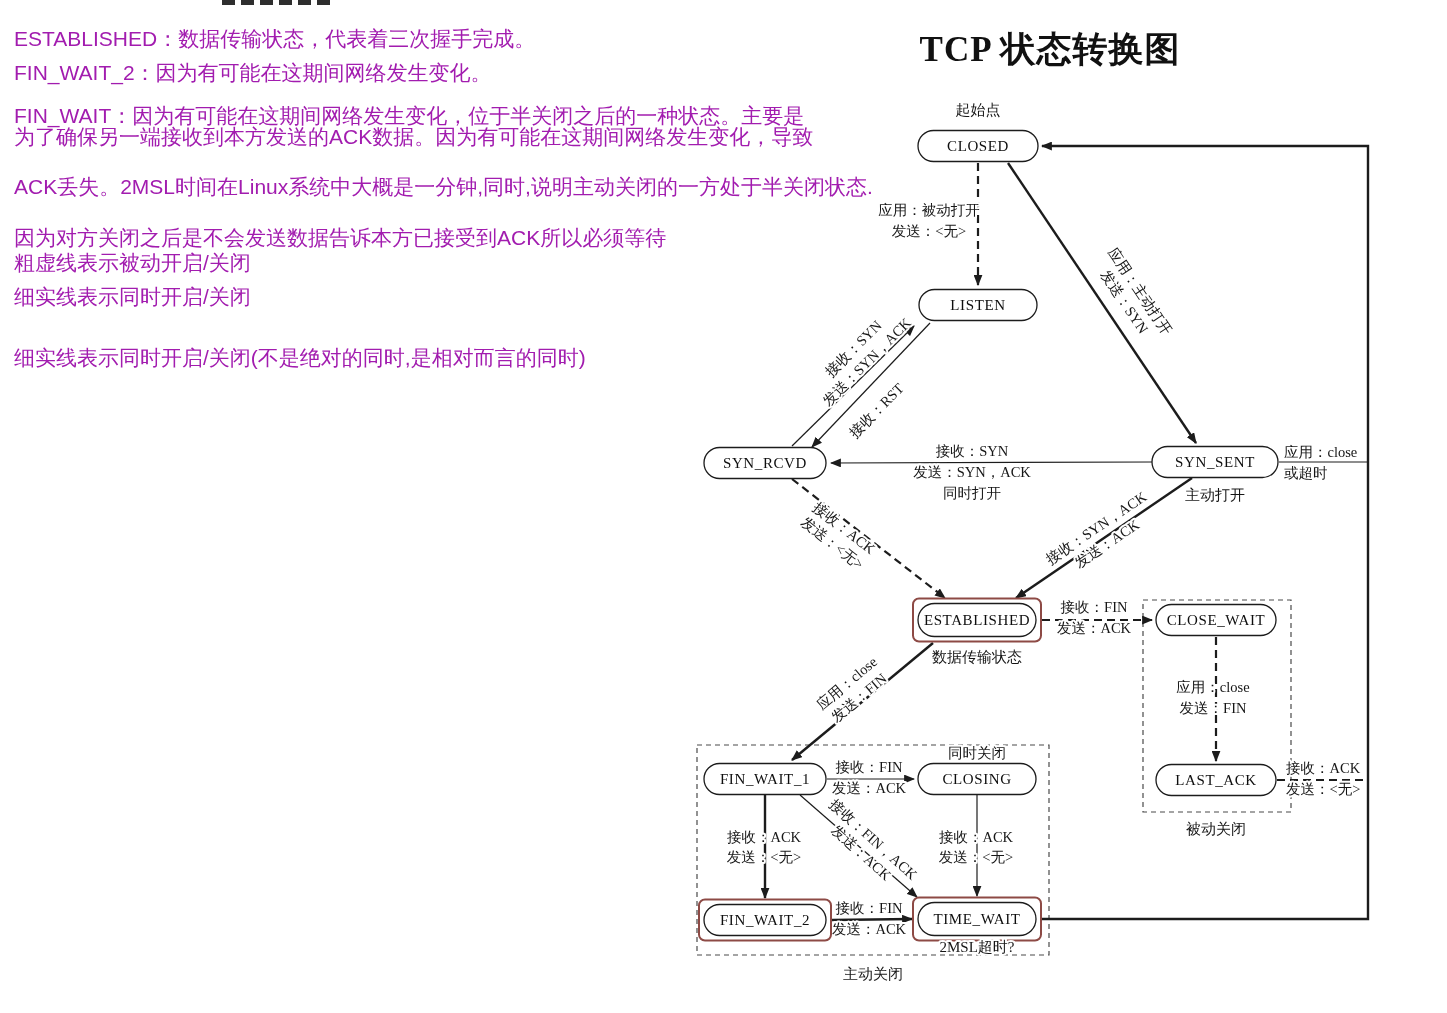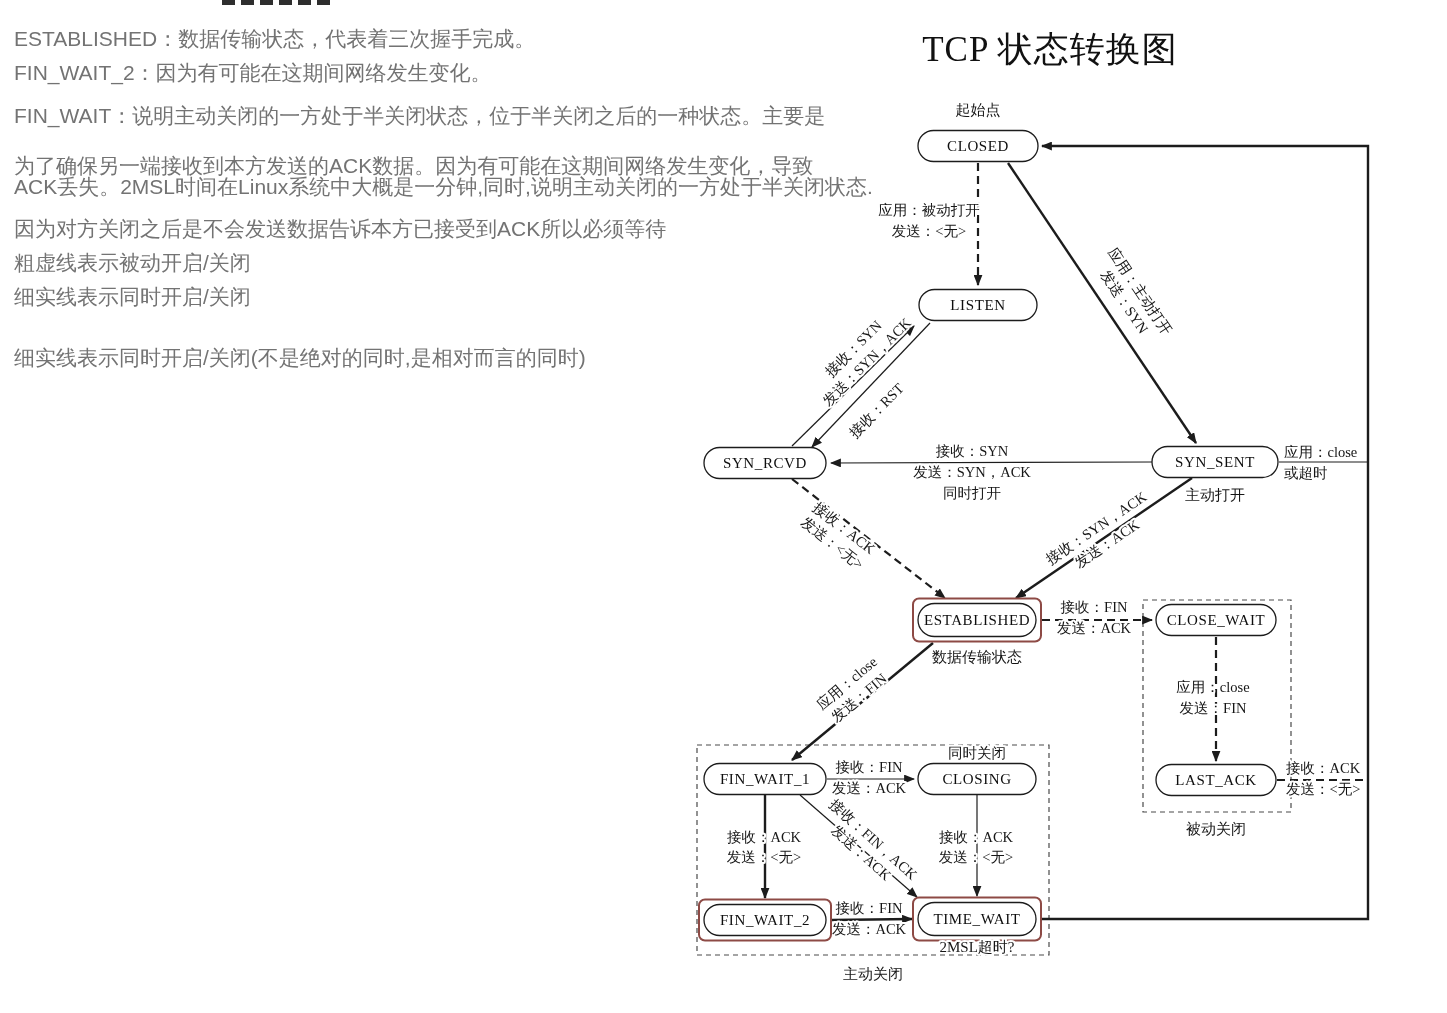--- a/index.html
+++ b/index.html
@@ -1,46 +1,46 @@
 <!DOCTYPE html>
 <html><head>
 <meta charset="utf-8">
 <style>
   *{box-sizing:border-box;}
   html,body{margin:0;padding:0;}
   body{width:1447px;height:1013px;background:#ffffff;position:relative;overflow:hidden;
        font-family:"Liberation Sans","DejaVu Sans",sans-serif;}
-  .ann{position:absolute;left:14px;white-space:nowrap;font-size:21px;color:#737373;
+  .ann{position:absolute;left:14px;white-space:nowrap;font-size:21px;color:#a21caf;
        font-family:"Liberation Sans","DejaVu Sans",sans-serif;}
   .title{position:absolute;left:905px;top:26px;width:290px;text-align:center;white-space:nowrap;
-       font-family:"Liberation Serif","DejaVu Serif",serif;font-size:35px;font-weight:400;
+       font-family:"Liberation Serif","DejaVu Serif",serif;font-size:35px;font-weight:700;
        color:#111;letter-spacing:1px;}
   .artifact{position:absolute;left:222px;top:0;width:112px;height:5px;
        background:repeating-linear-gradient(90deg,#2e2e2e 0 13px,transparent 13px 19px);}
   svg.diagram{position:absolute;left:0;top:0;}
   .elabel{font-family:"Liberation Serif","DejaVu Serif",serif;font-size:14.5px;fill:#161616;
        paint-order:stroke;stroke:#ffffff;stroke-width:4px;stroke-linejoin:round;}
   .nlabel{font-family:"Liberation Serif","DejaVu Serif",serif;font-size:15px;fill:#0e0e0e;letter-spacing:0.6px;}
   .cap{font-family:"Liberation Serif","DejaVu Serif",serif;font-size:15px;fill:#161616;
        paint-order:stroke;stroke:#ffffff;stroke-width:4px;stroke-linejoin:round;}
   .e-ts{stroke-width:2.4;}
   .e-td{stroke-width:2.2;stroke-dasharray:8 5;}
   .e-tn{stroke-width:1.2;}
 </style>
 </head>
 <body>
 
 <div class="artifact"></div>
 
 <div class="ann" style="top:25px">ESTABLISHED：数据传输状态，代表着三次握手完成。</div>
 <div class="ann" style="top:59px">FIN_WAIT_2：因为有可能在这期间网络发生变化。</div>
-<div class="ann" style="top:102px">FIN_WAIT：说明主动关闭的一方处于半关闭状态，位于半关闭之后的一种状态。主要是</div>
-<div class="ann" style="top:152px">为了确保另一端接收到本方发送的ACK数据。因为有可能在这期间网络发生变化，导致</div>
+<div class="ann" style="top:102px">FIN_WAIT：因为有可能在这期间网络发生变化，位于半关闭之后的一种状态。主要是</div>
+<div class="ann" style="top:123px">为了确保另一端接收到本方发送的ACK数据。因为有可能在这期间网络发生变化，导致</div>
 <div class="ann" style="top:173px">ACK丢失。2MSL时间在Linux系统中大概是一分钟,同时,说明主动关闭的一方处于半关闭状态.</div>
-<div class="ann" style="top:215px">因为对方关闭之后是不会发送数据告诉本方已接受到ACK所以必须等待</div>
+<div class="ann" style="top:224px">因为对方关闭之后是不会发送数据告诉本方已接受到ACK所以必须等待</div>
 <div class="ann" style="top:249px">粗虚线表示被动开启/关闭</div>
 <div class="ann" style="top:283px">细实线表示同时开启/关闭</div>
 <div class="ann" style="top:344px">细实线表示同时开启/关闭(不是绝对的同时,是相对而言的同时)</div>
 
 <div class="title">TCP 状态转换图</div>
 
 <svg class="diagram" width="1447" height="1013" viewBox="0 0 1447 1013">
     <defs>
       <marker id="arr" viewBox="0 0 10 8" refX="9" refY="4" markerWidth="11" markerHeight="9" markerUnits="userSpaceOnUse" orient="auto">
         <path d="M0,0 L10,4 L0,8 Z" fill="#1c1c1c"></path>

